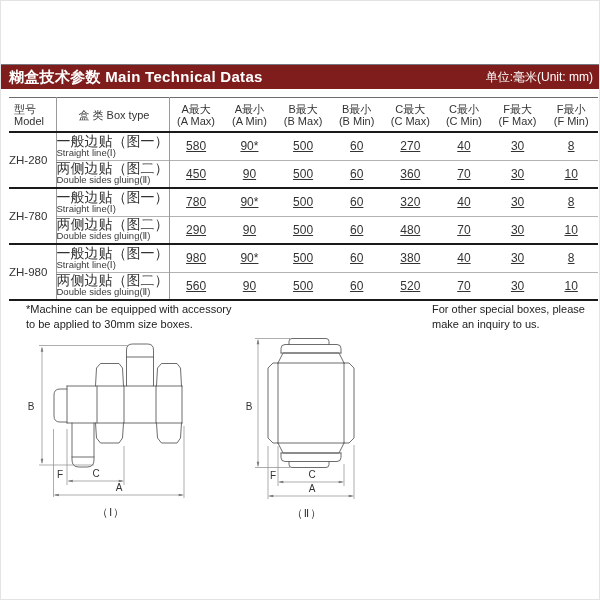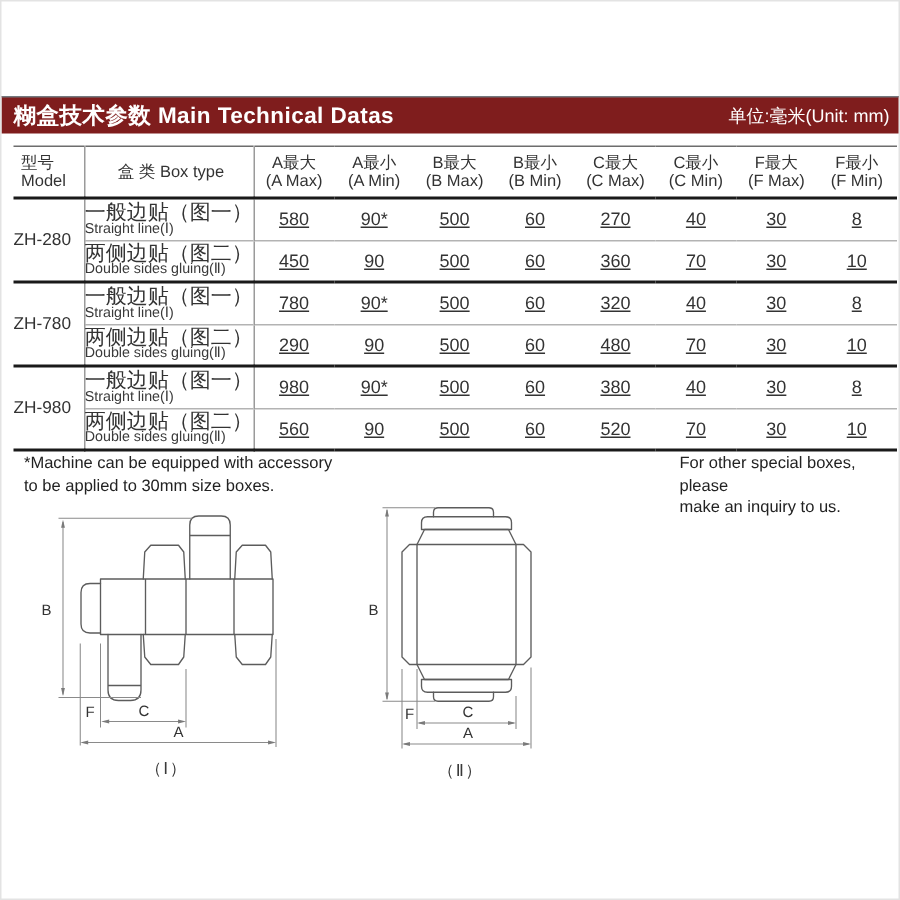--- a/index.html
+++ b/index.html
@@ -38,22 +38,22 @@
     text-align:left;padding-left:5px;font-size:11.5px;color:#333;
     border-right:1px solid #9a9a9a;vertical-align:middle;
   }
   td.type{border-right:1px solid #9a9a9a;padding-left:7px;vertical-align:middle;}
   td.type .zh{display:block;font-size:14px;line-height:12px;}
   td.type .en{display:block;font-size:9.5px;line-height:11px;color:#3a3a3a;}
   td.num{text-align:center;font-size:12px;color:#383838;vertical-align:middle;text-decoration:underline;}
   
   .note{position:absolute;font-size:11px;line-height:14.5px;color:#222;}
   .note span{display:block;}
-  .note-left{left:15px;top:301px;}
-  .note-right{left:452px;top:301px;}
+  .note-left{left:25px;top:301px;}
+  .note-right{left:431px;top:301px;}
   
   svg{position:absolute;overflow:visible;}
   .blank{stroke:#5c5c5c;stroke-width:.9;fill:none;stroke-linejoin:round;stroke-linecap:round;}
   .dim{stroke:#8a8a8a;stroke-width:.7;fill:none;}
   .arrow{fill:#7a7a7a;stroke:none;}
   text.dimlabel{font-family:"Liberation Sans","DejaVu Sans",sans-serif;font-size:10px;fill:#333;}
   text.caption{font-family:"Liberation Sans","DejaVu Sans",sans-serif;font-size:11px;fill:#3a3a3a;letter-spacing:1px;}
 </style>
 </head>
 <body>

